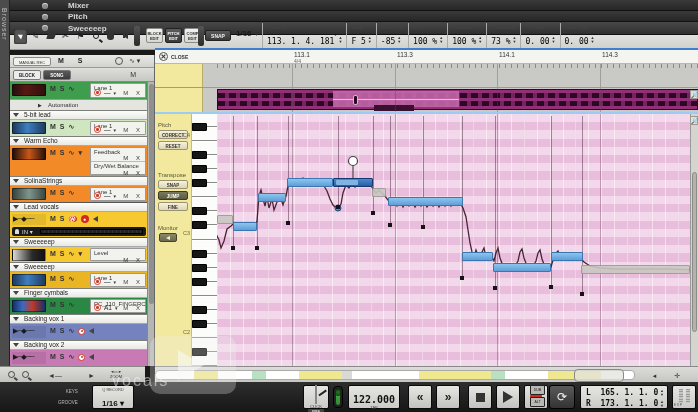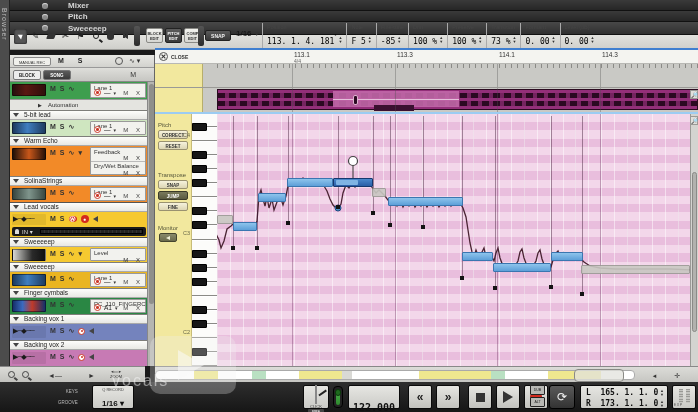--- a/index.html
+++ b/index.html
@@ -164,21 +164,21 @@
   #posp .stepper { position:absolute; right:4px; }
   #clickbox { left:303px; top:3px; width:26px; height:24px; text-align:center; }
   #clickbox .metro { width:12px; height:9px; margin:1px auto 0; background:#f8f8f4; border:1px solid #888; position:relative; }
   #clickbox .metro::after { content:""; position:absolute; left:2px; top:6px; width:9px; height:1.5px; background:#222; transform:rotate(-35deg); }
   #clickbox .clab { font-size:4px; color:#333; display:block; }
   #clickbox .pre { display:block; width:16px; height:6px; margin:0 auto; background:#444; color:#fff; font-size:4px; line-height:6px; border-radius:1px; }
   #fader { left:333px; top:4px; width:10px; height:22px; background:#222; border-radius:4px; border:1px solid #000; }
   #fader .fill { position:absolute; left:2px; right:2px; top:3px; bottom:2px; background:linear-gradient(#4ab04a,#2e8a2e); border-radius:3px; }
   #fader .knob { position:absolute; left:1px; right:1px; top:2px; height:7px; background:#1e6a1e; border-radius:3px; border:1px solid #0a3a0a;}
   #tempop { left:348px; top:3px; width:52px; height:24px; text-align:center; }
-  #tempop .tempo { font-size:10px; font-weight:bold; font-family:"DejaVu Sans Mono",monospace; color:#111; display:block; margin-top:16px;}
+  #tempop .tempo { font-size:10px; font-weight:bold; font-family:"DejaVu Sans Mono",monospace; color:#111; display:block; margin-top:8px;}
   #tempop .tap { font-size:4px; color:#444; display:block; }
   #tempop .sig { font-size:8px; font-weight:bold; color:#111; display:block; }
   .tbtn { position:absolute; top:3px; width:24px; height:24px; background:linear-gradient(#e6e6e2,#c2c2be); border:1px solid #0a0a0a; border-radius:2px; text-align:center; color:#222; }
   .tbtn .g { font-size:12px; line-height:22px; font-weight:bold; }
   .tbtn .sq { display:inline-block; width:9px; height:9px; background:#333; margin-top:7px; }
   .tbtn .pl { display:inline-block; width:0; height:0; border-left:10px solid #333; border-top:6px solid transparent; border-bottom:6px solid transparent; margin-top:5px; }
   .tbtn .rec { display:inline-block; width:12px; height:12px; border-radius:50%; background:#d42a1e; margin-top:5px; box-shadow:inset 0 -2px 2px rgba(0,0,0,.3); }
   #dubalt { position:absolute; left:530px; top:3px; width:15px; height:24px; }
   #dubalt span { display:block; width:15px; height:10px; margin-bottom:2px; background:#b8b8b4; border:1px solid #222; font-size:3.5px; color:#222; text-align:center; line-height:9px; border-radius:1px; }
   #loopbtn { position:absolute; left:549px; top:3px; width:26px; height:24px; background:linear-gradient(#5a5a5a,#333); border:1px solid #000; border-radius:3px; color:#eee; font-size:12px; text-align:center; line-height:22px; }

